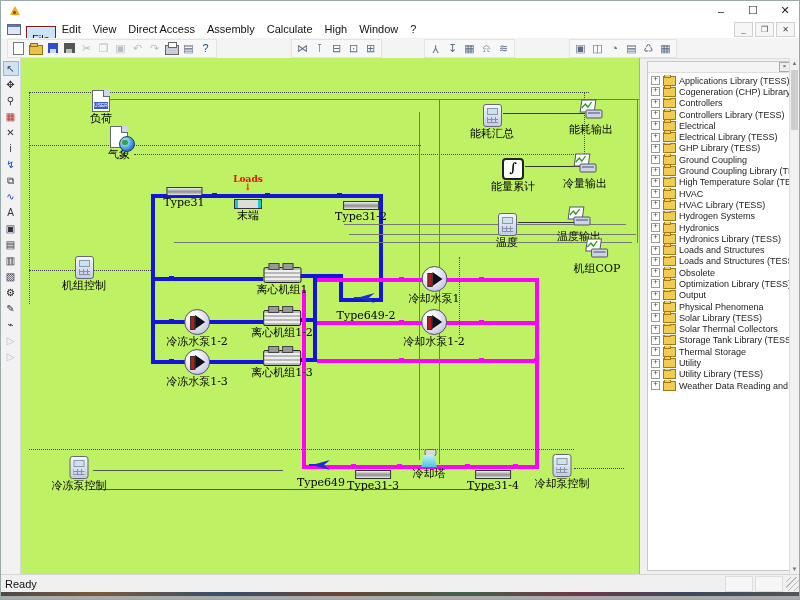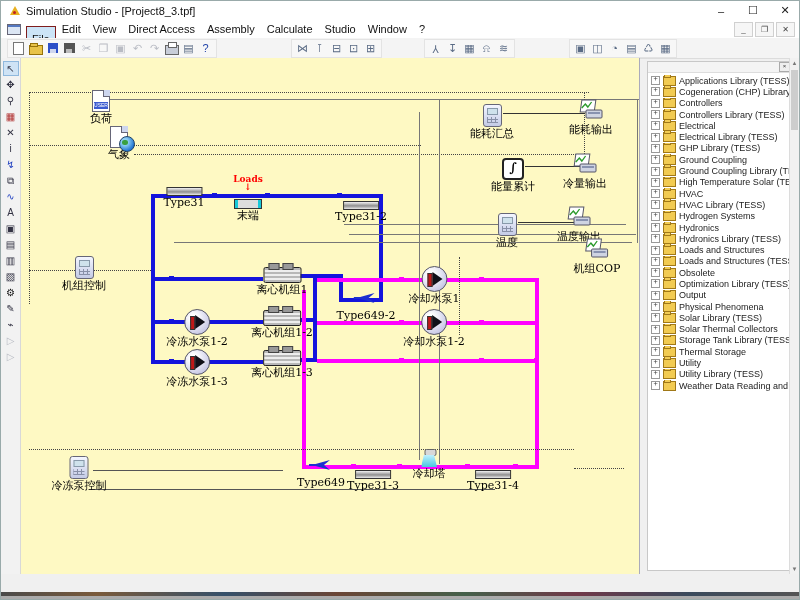--- a/index.html
+++ b/index.html
@@ -45,21 +45,21 @@
   .mi-print{width:12px;height:8px;background:#c8cdd8;border:1px solid #666;margin-top:4px;position:relative;}
   .mi-print:before{content:"";position:absolute;left:2px;top:-4px;width:7px;height:4px;background:#fff;border:1px solid #666;}
   
   .sidebar{position:absolute;left:0;top:57px;width:20px;height:516px;background:#f2f2f2;
            border-right:1px solid #d8d8d8;padding-top:3px;box-sizing:border-box;}
   .sbtn{width:16px;height:15px;margin:0 auto 1px auto;display:flex;align-items:center;justify-content:center;
         font-size:10px;color:#334;}
   .sbtn.act{background:#cfe3f5;border:1px solid #8fb8dd;box-sizing:border-box;}
   .sbtn.dim{color:#b9bcc4;}
   
-  .canvas{position:absolute;left:20px;top:57px;width:618px;height:516px;background:#fef9c3;
+  .canvas{position:absolute;left:20px;top:57px;width:618px;height:516px;background:#bef264;
           border-right:1px solid #aab;overflow:hidden;}
   .ln{position:absolute;z-index:1;}
   .dot{position:absolute;width:5px;height:5px;z-index:2;}
   .node{position:absolute;transform:translateX(-50%);text-align:center;z-index:3;white-space:nowrap;}
   .nlabel{font:11px "DejaVu Serif",serif;color:#000;line-height:12px;margin-top:1px;}
   .ic{display:inline-block;position:relative;vertical-align:bottom;}
   .ic-pump{width:24px;height:24px;border:1px solid #556;border-radius:50%;
            background:radial-gradient(circle at 35% 32%,#ffffff 15%,#c9c9e6 75%,#9a9ac0);}
   .pbar{position:absolute;left:5px;top:6px;width:3px;height:12px;background:#c01818;border:1px solid #333;}
   .ptri{position:absolute;left:10px;top:5px;width:0;height:0;border-left:10px solid #101018;
@@ -123,38 +123,37 @@
         background:linear-gradient(90deg,#4a4a4a,#7a5a3a 12%,#35506a 28%,#6a4535 42%,#44604a 58%,#703848 72%,#3a4a5c 86%,#555);}
   .graystrip{position:absolute;left:0;top:595px;width:800px;height:5px;background:#ababab;}
 </style>
 </head>
 <body>
 
 <div class="screen">
 
   <div class="titlebar">
     <span class="logo"></span>
-    <span class="ttext">Simulation Studio - [Project8_3.tpf]</span>
     <span class="wbtns">
       <span class="wbtn">–</span>
       <span class="wbtn">☐</span>
       <span class="wbtn">✕</span>
     </span>
   </div>
 
   <div class="menubar">
     <span class="mdiicon"></span>
     <span style="display:flex;align-items:center;">
         <span class="mitem hl">File</span>
         <span class="mitem">Edit</span>
         <span class="mitem">View</span>
         <span class="mitem">Direct Access</span>
         <span class="mitem">Assembly</span>
         <span class="mitem">Calculate</span>
-        <span class="mitem">Studio</span>
+        <span class="mitem">High</span>
         <span class="mitem">Window</span>
         <span class="mitem">?</span>
       </span>
     <span class="childbtns">
       <span class="cbtn">_</span>
       <span class="cbtn">❐</span>
       <span class="cbtn">✕</span>
     </span>
   </div>
 
@@ -333,20 +332,21 @@
             <rect x="10" y="13" width="12" height="2" fill="#8892b0"></rect>
           </svg></span><div class="nlabel">机组COP</div></div>
       <div class="node" style="left: 58px; top: 398px;"><span class="ic ic-calc"></span><div class="nlabel">冷冻泵控制</div></div>
       <div class="node" style="left: 300px; top: 400px;"><span class="ic ic-tee"><svg width="24" height="14" viewBox="0 0 24 14">
             <path d="M3 7 L21 2 L15 7 L21 12 Z" fill="#1b2fd0"></path>
             <rect x="0" y="6" width="8" height="2" fill="#1b2fd0"></rect>
           </svg></span><div class="nlabel">Type649</div></div>
       <div class="node" style="left: 352px; top: 403px;"><span class="ic ic-pipe"></span><div class="nlabel">Type31-3</div></div>
       <div class="node" style="left: 408px; top: 391px;"><span class="ic ic-towerwrap"><i class="tw-fan"></i><i class="tw-body"></i></span><div class="nlabel">冷却塔</div></div>
       <div class="node" style="left: 472px; top: 403px;"><span class="ic ic-pipe"></span><div class="nlabel">Type31-4</div></div>
+      <div class="node" style="left: 541px; top: 396px;"><span class="ic ic-calc"></span><div class="nlabel">冷却泵控制</div></div>
       <div class="note" style="left: 227px; top: 117px;">Loads<div>↓</div></div>
     </div>
 
   <div class="palette">
     <div class="phead">
       <span class="pclose">×</span>
     </div>
     <div class="ptree">
         <div class="prow">
           <span class="pplus">+</span>
@@ -490,16 +490,22 @@
         </div>
       </div>
   </div>
 
   <div class="vsb">
     <span class="ar" style="top:0;">▲</span>
     <span class="thumb"></span>
     <span class="ar" style="bottom:0;">▼</span>
   </div>
 
+  <div class="statusbar">
+    <span class="sready">Ready</span>
+    <span class="scell"></span>
+    <span class="scell"></span>
+    <span class="grip"></span>
+  </div>
 
   <div class="deskstrip"></div>
   <div class="graystrip"></div>
 </div>
 
 </body></html>

